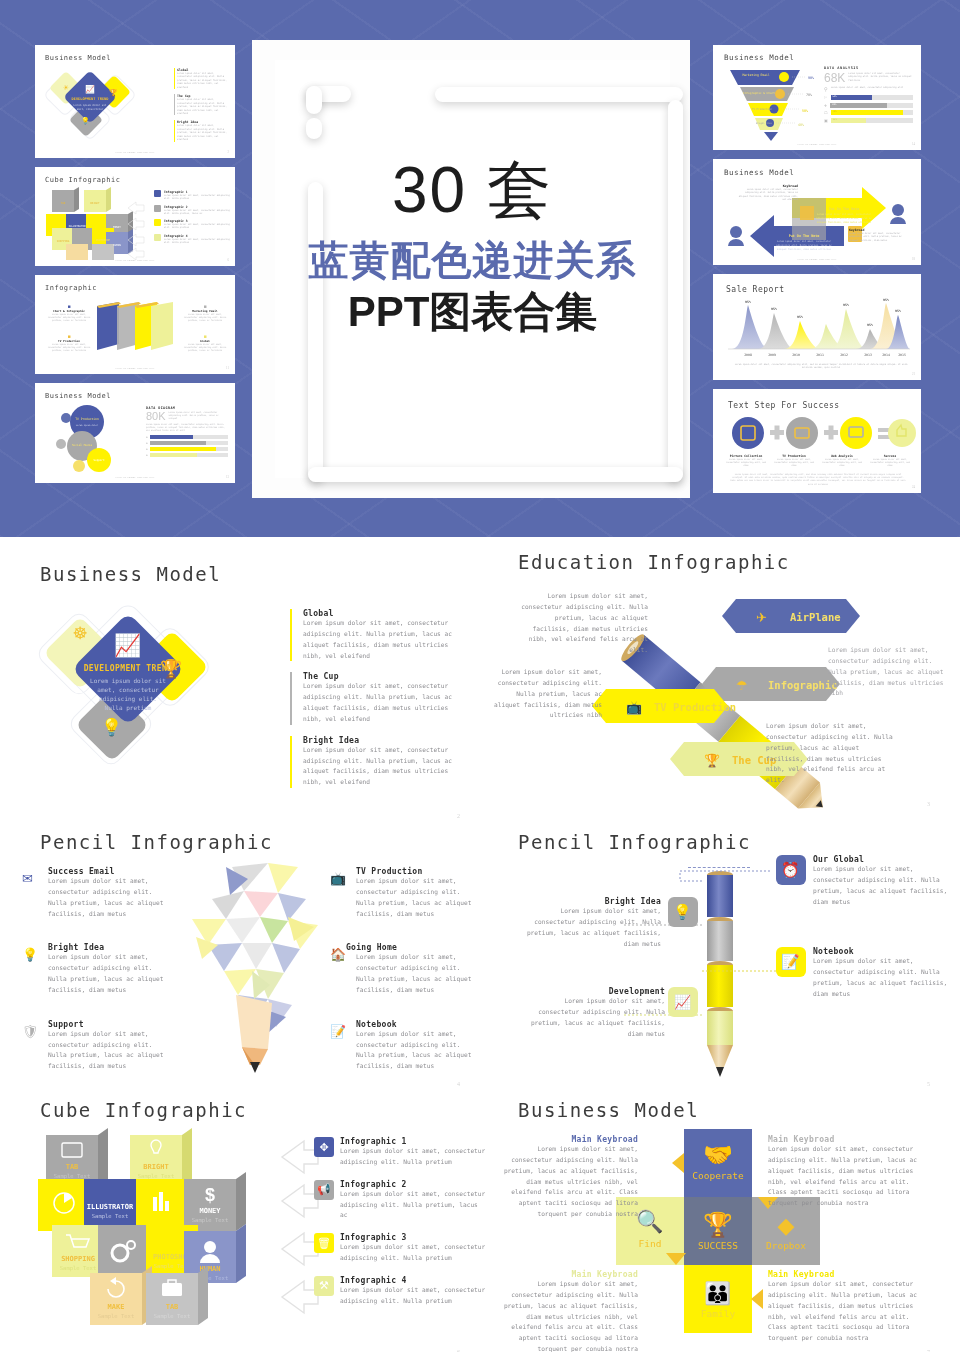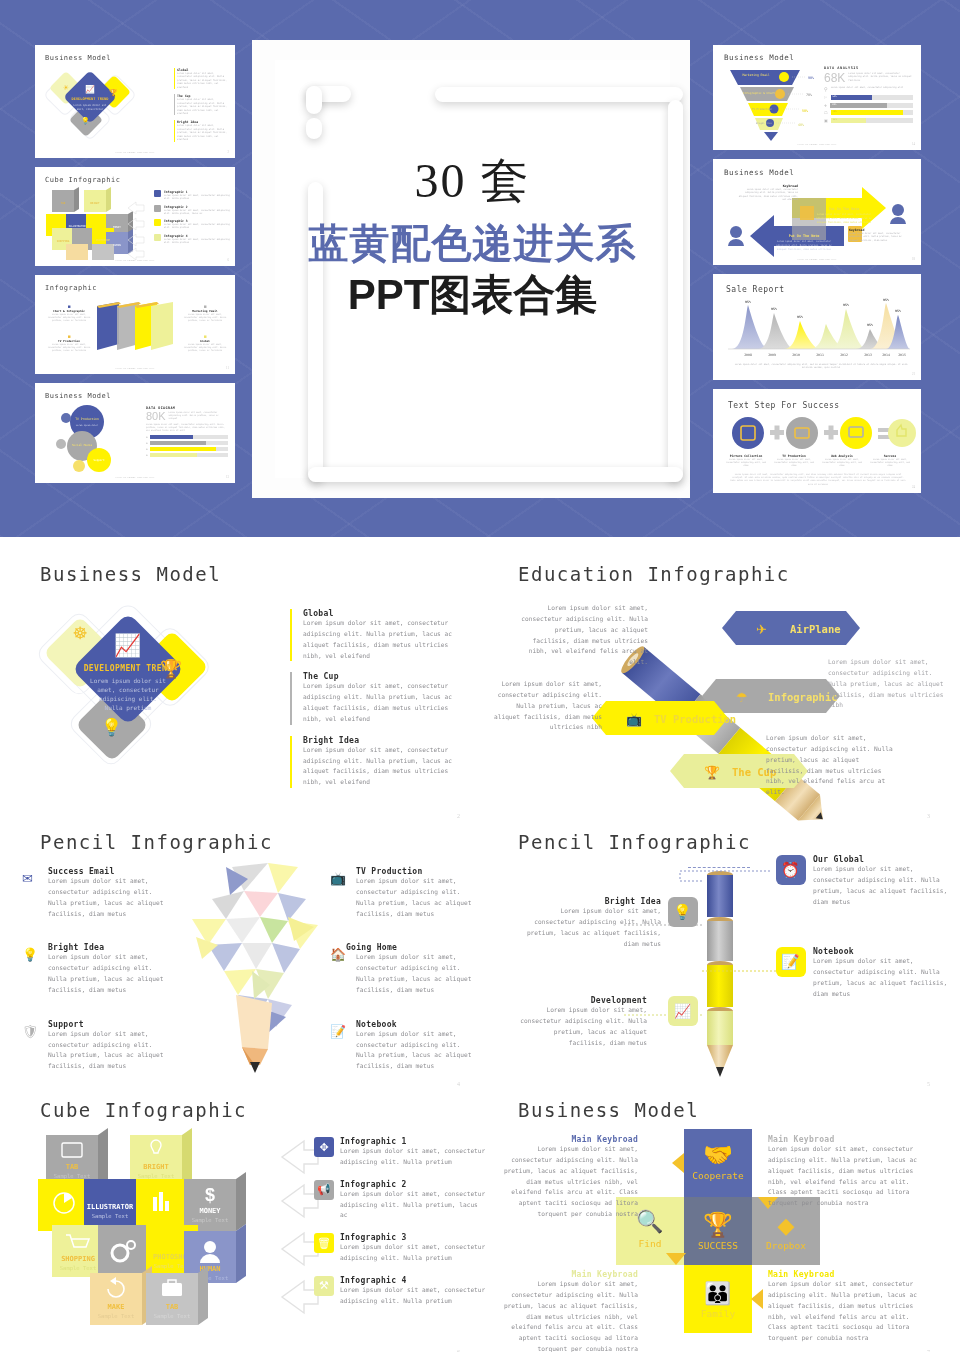--- a/index.html
+++ b/index.html
@@ -69,22 +69,22 @@
     position:absolute; left:31px; top:26px; width:16px; height:28px;
     background:#fff; border-radius:8px; box-shadow:0 3px 8px rgba(0,0,0,.18);
   }
   .deco-3 {
     position:absolute; left:31px; top:58px; width:16px; height:21px;
     background:#fff; border-radius:8px; box-shadow:0 3px 8px rgba(0,0,0,.18);
   }
 
   .hero-text { position:absolute; left:0; right:0; top:95px; text-align:center; }
   .hero-l1 {
-    font-family:Liberation Serif, serif;
-    font-size:48px; color:#1d1d1d; letter-spacing:2px; line-height:1.1;
+    font-family:Liberation Sans, sans-serif;
+    font-size:64px; color:#1d1d1d; letter-spacing:2px; line-height:1.1;
   }
   .hero-l2 {
     font-family:"Liberation Sans", sans-serif;
     font-size:40px; font-weight:bold; color:#5a6aad; letter-spacing:1px;
     line-height:1.25; margin-top:10px;
   }
   .hero-l3 {
     font-family:"Liberation Sans", sans-serif;
     font-size:42px; font-weight:bold; color:#1d1d1d; letter-spacing:0px;
     line-height:1.2; margin-top:2px;
@@ -615,21 +615,21 @@
         <div class="blurb" style="margin-left:4px">Lorem ipsum dolor sit amet, consectetur adipiscing elit. Nulla pretium, lacus ac aliquet facilisis, diam metus ultricies nibh, vel eleifend</div>
       </div>
       <div class="bar-item" style="border-left:2.5px solid #fff200">
         <div class="hd" style="margin-left:4px">Bright Idea</div>
         <div class="blurb" style="margin-left:4px">Lorem ipsum dolor sit amet, consectetur adipiscing elit. Nulla pretium, lacus ac aliquet facilisis, diam metus ultricies nibh, vel eleifend</div>
       </div>
     </div>
     <div class="s-pg">2</div>
   </div>
 
-  <div class="slide" style="left:488px;top:20px">
+  <div class="slide" style="left:488px;top:8px">
     <div class="s-title" style="position:absolute;left:30px;top:6px">Education Infographic</div>
     <svg style="position:absolute;left:0px;top:34px" width="470" height="225" viewBox="0 0 470 225">
       <defs>
         <linearGradient id="pb" x1="0" y1="0" x2="1" y2="0">
             <stop offset="0" stop-color="#3c4c95"></stop>
             <stop offset=".5" stop-color="#6b79bd"></stop>
             <stop offset="1" stop-color="#46569f"></stop>
           </linearGradient>
         <linearGradient id="pg" x1="0" y1="0" x2="1" y2="0">
             <stop offset="0" stop-color="#9a9a9a"></stop>
@@ -826,21 +826,21 @@
     
     <div style="position:absolute;left:32px;top:72px;display:flex;gap:7px;width:178px;justify-content:flex-end">
       <div style="text-align:right">
         <div class="hd">Bright Idea</div>
         <div class="blurb">Lorem ipsum dolor sit amet, consectetur adipiscing elit. Nulla pretium, lacus ac aliquet facilisis, diam metus</div>
       </div>
       <div class="icon-sq" style="position:relative;background:#a8a8a8;flex:none">
         <span style="font-size:15px;color:#f4c22b">💡</span>
       </div>
     </div>
-    <div style="position:absolute;left:32px;top:171px;display:flex;gap:21px;width:178px;justify-content:flex-start">
+    <div style="position:absolute;left:32px;top:162px;display:flex;gap:3px;width:178px;justify-content:flex-start">
       <div style="text-align:right">
         <div class="hd">Development</div>
         <div class="blurb">Lorem ipsum dolor sit amet, consectetur adipiscing elit. Nulla pretium, lacus ac aliquet facilisis, diam metus</div>
       </div>
       <div class="icon-sq" style="position:relative;background:#e9ee9a;flex:none">
         <span style="font-size:14px;color:#f4c22b">📈</span>
       </div>
     </div>
     <div class="s-pg">5</div>
   </div>

